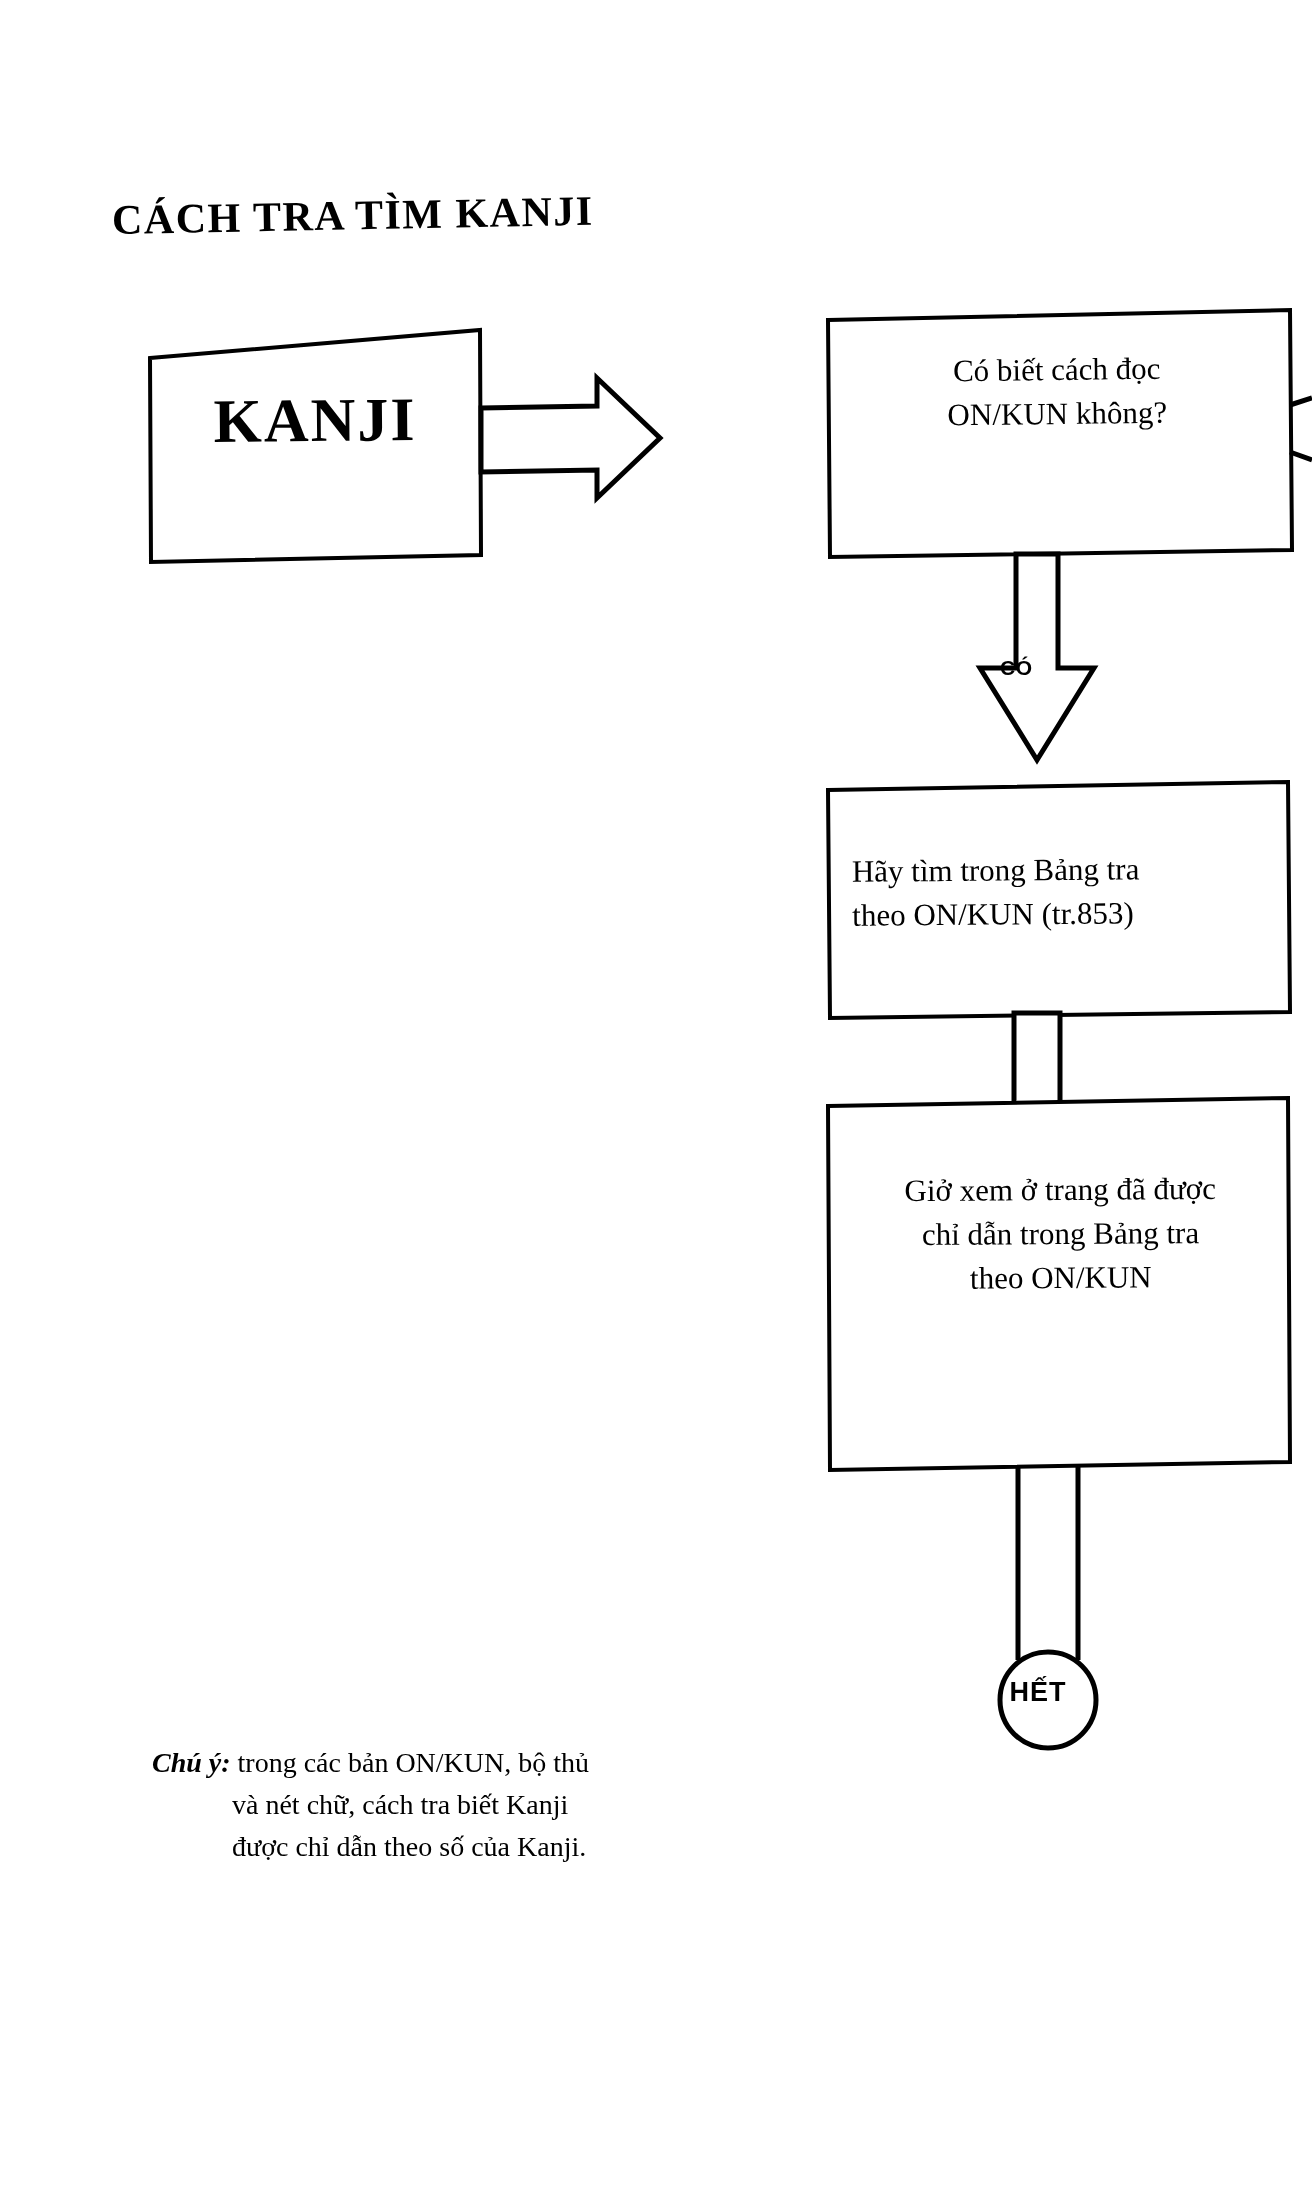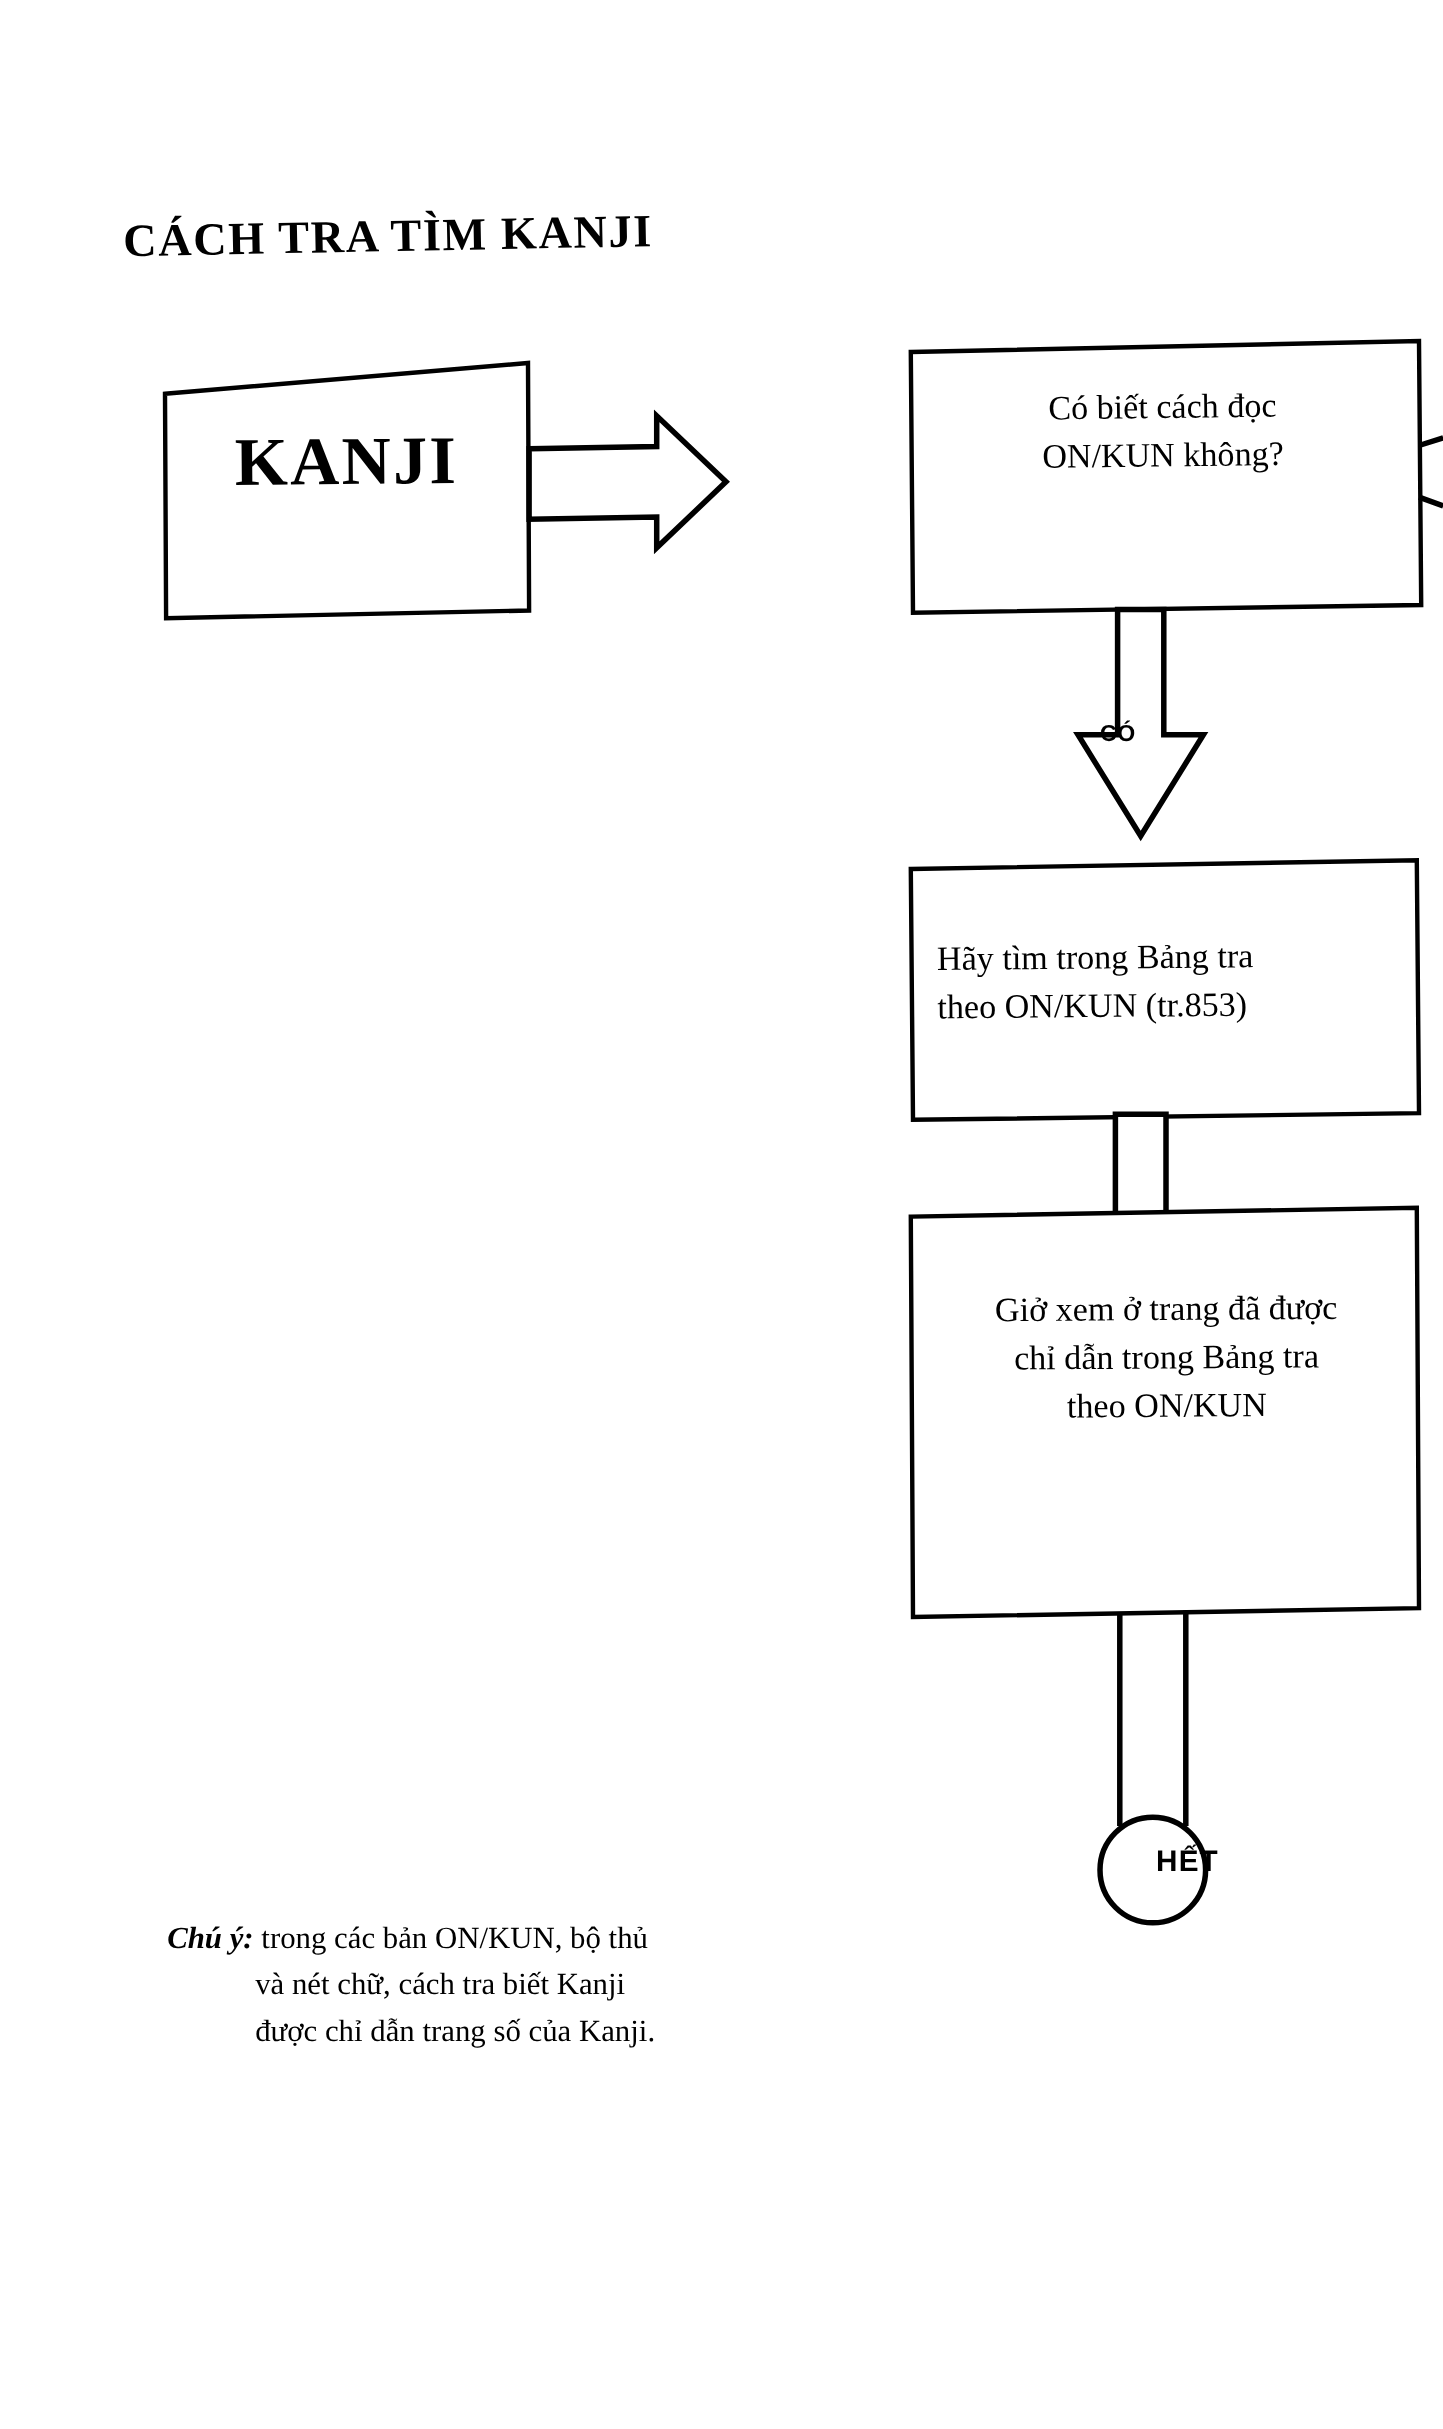--- a/index.html
+++ b/index.html
@@ -89,21 +89,21 @@
     font-size: 21px;
     font-family: "Liberation Sans", "DejaVu Sans", sans-serif;
     font-weight: bold;
     letter-spacing: 0.5px;
   }
   .terminator-label {
     position: absolute;
     left: 968px;
     top: 1677px;
     width: 140px;
-    text-align: right;
+    text-align: center;
     font-size: 27px;
     font-family: "Liberation Sans", "DejaVu Sans", sans-serif;
     font-weight: bold;
     letter-spacing: 1px;
   }
 
   
   .note {
     position: absolute;
     left: 152px;
@@ -165,16 +165,16 @@
 chỉ dẫn trong Bảng tra
 theo ON/KUN</div>
 
   <div class="edge-label">CÓ</div>
 
   <div class="terminator-label">HẾT</div>
 
   <div class="note">
     <div class="note-line"><span class="note-lead">Chú ý:</span><span> trong các bản ON/KUN, bộ thủ</span></div>
     <div class="note-line indent">và nét chữ, cách tra biết Kanji</div>
-    <div class="note-line indent">được chỉ dẫn trang số của Kanji.</div>
+    <div class="note-line indent">được chỉ dẫn theo số của Kanji.</div>
   </div>
 
 </div>
 
 </body></html>

